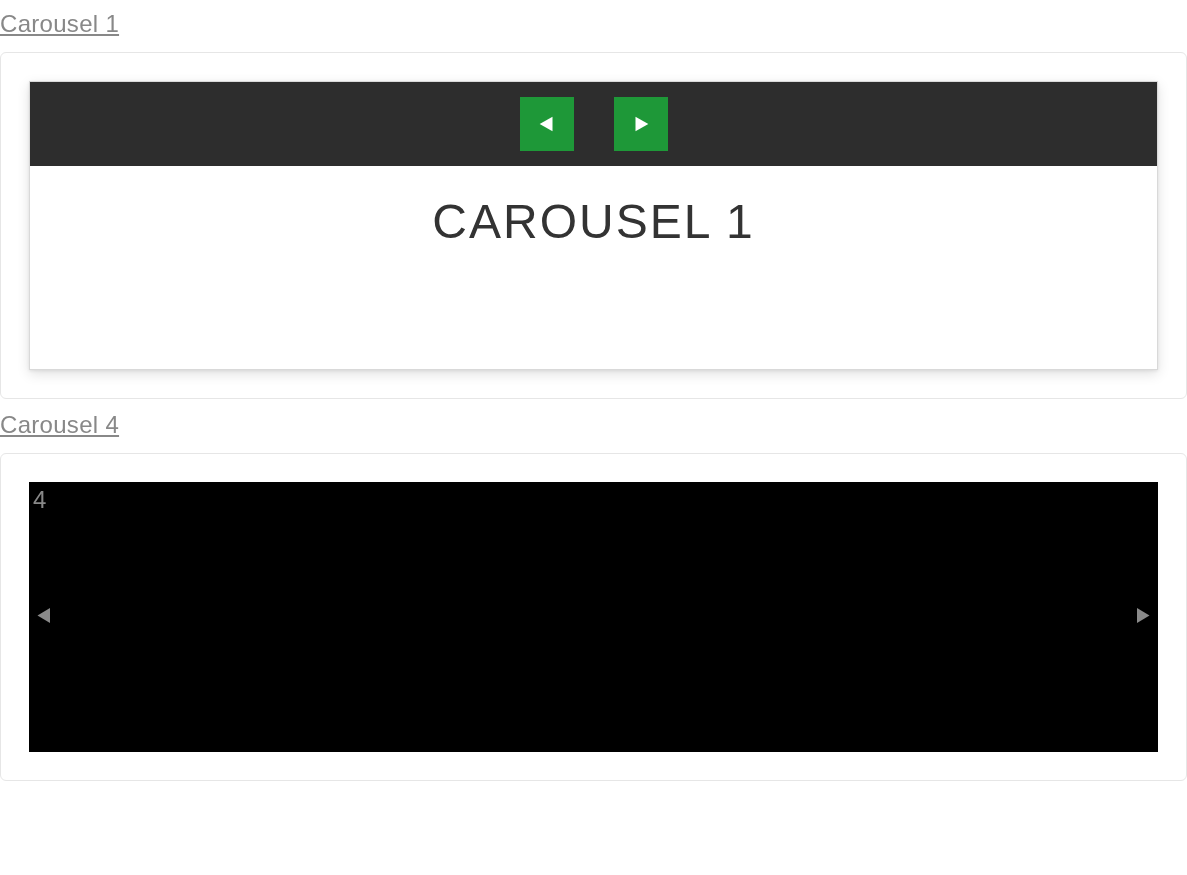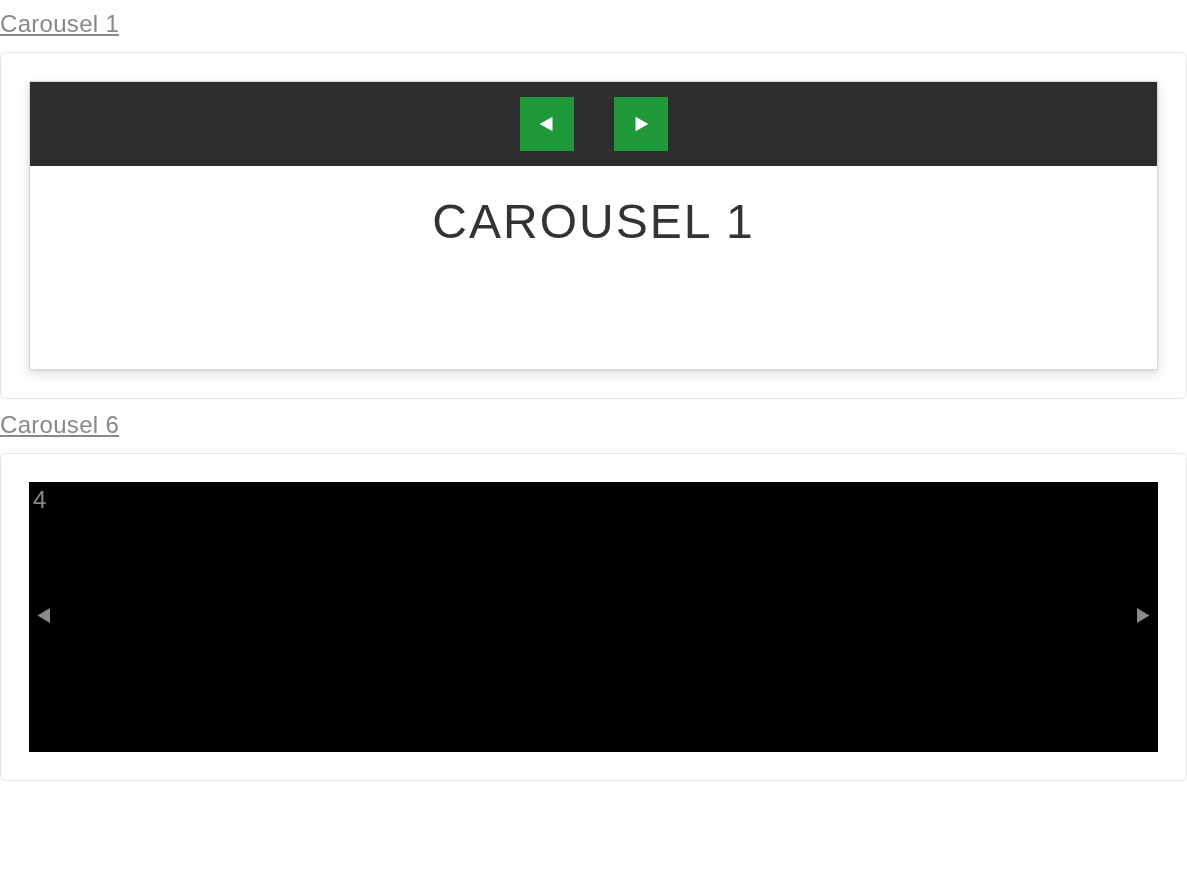--- a/index.html
+++ b/index.html
@@ -117,21 +117,21 @@
           <path d="M6 4 L6 20 L20 12 Z" fill="#ffffff"></path>
         </svg>
       </button>
     </div>
     <div class="carousel-1-body">
       <div class="carousel-1-title">CAROUSEL 1</div>
     </div>
   </div>
 </div>
 
-<h2 class="section-heading">Carousel 6</h2>
+<h2 class="section-heading">Carousel 4</h2>
 
 <div class="panel">
   <div class="carousel-2">
     <div class="carousel-2-number">4</div>
     <button class="carousel-2-prev">
       <svg viewBox="0 0 24 24">
         <path d="M18 3 L18 21 L3 12 Z" fill="#8a8a8a"></path>
       </svg>
     </button>
     <button class="carousel-2-next">

